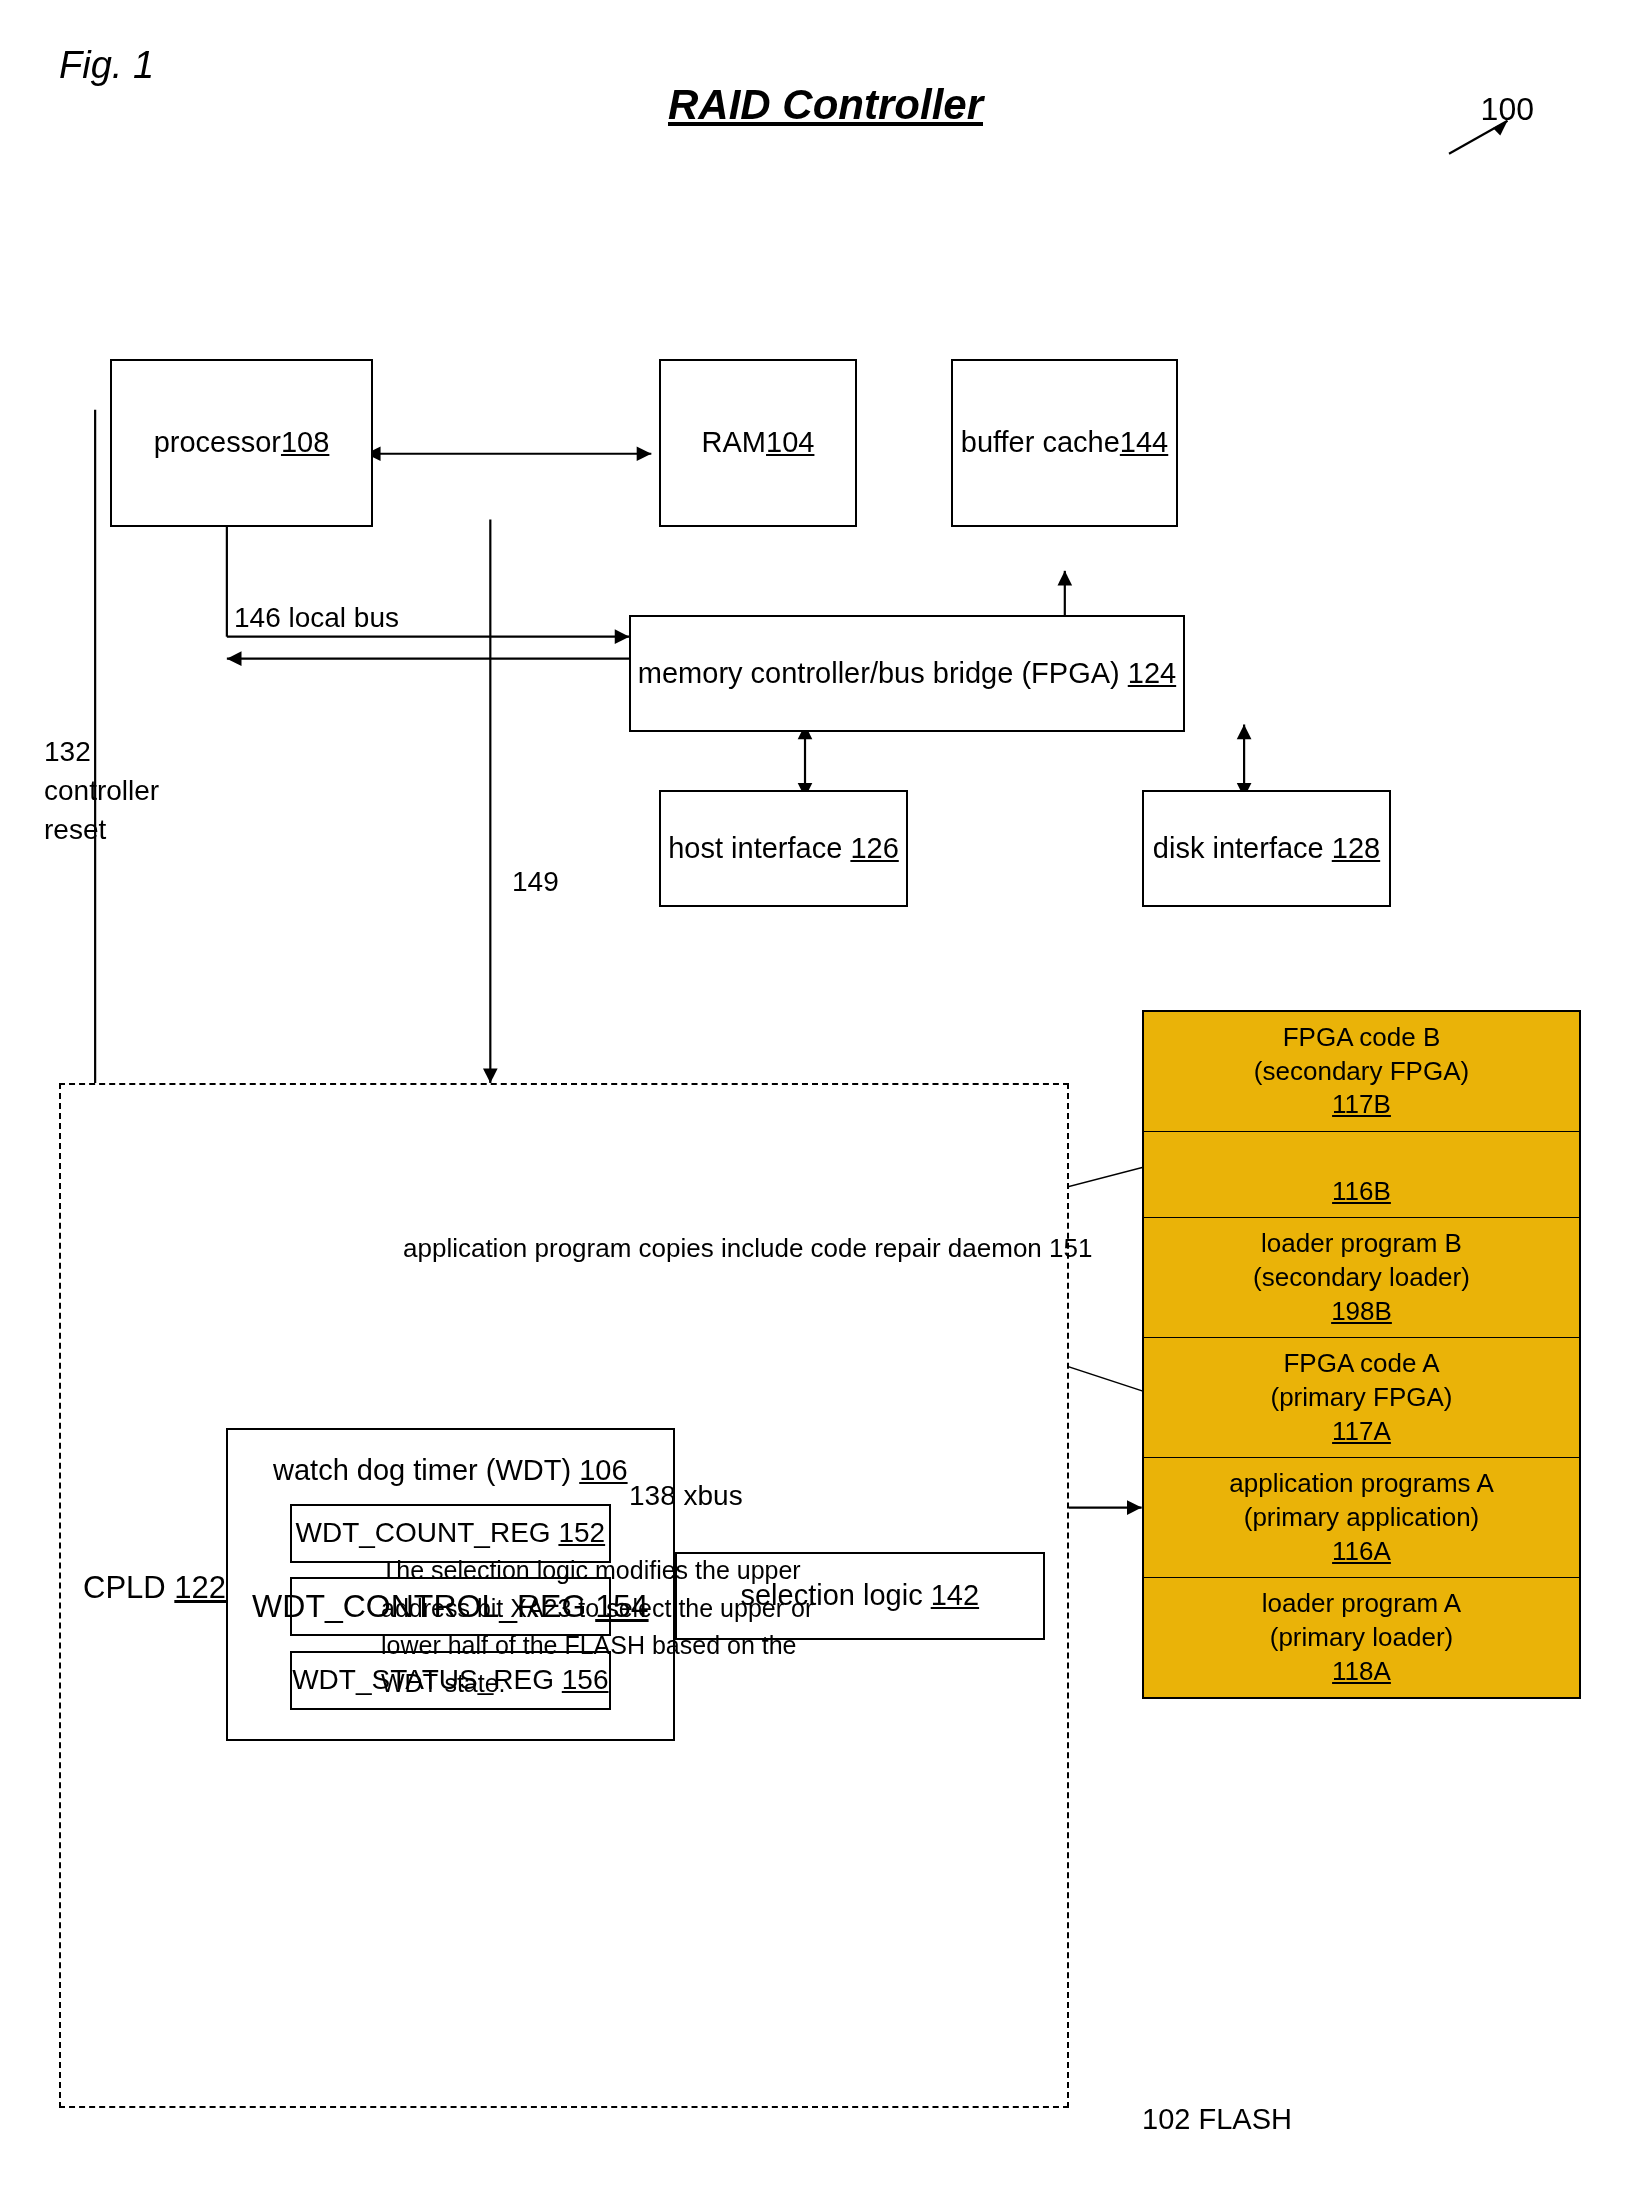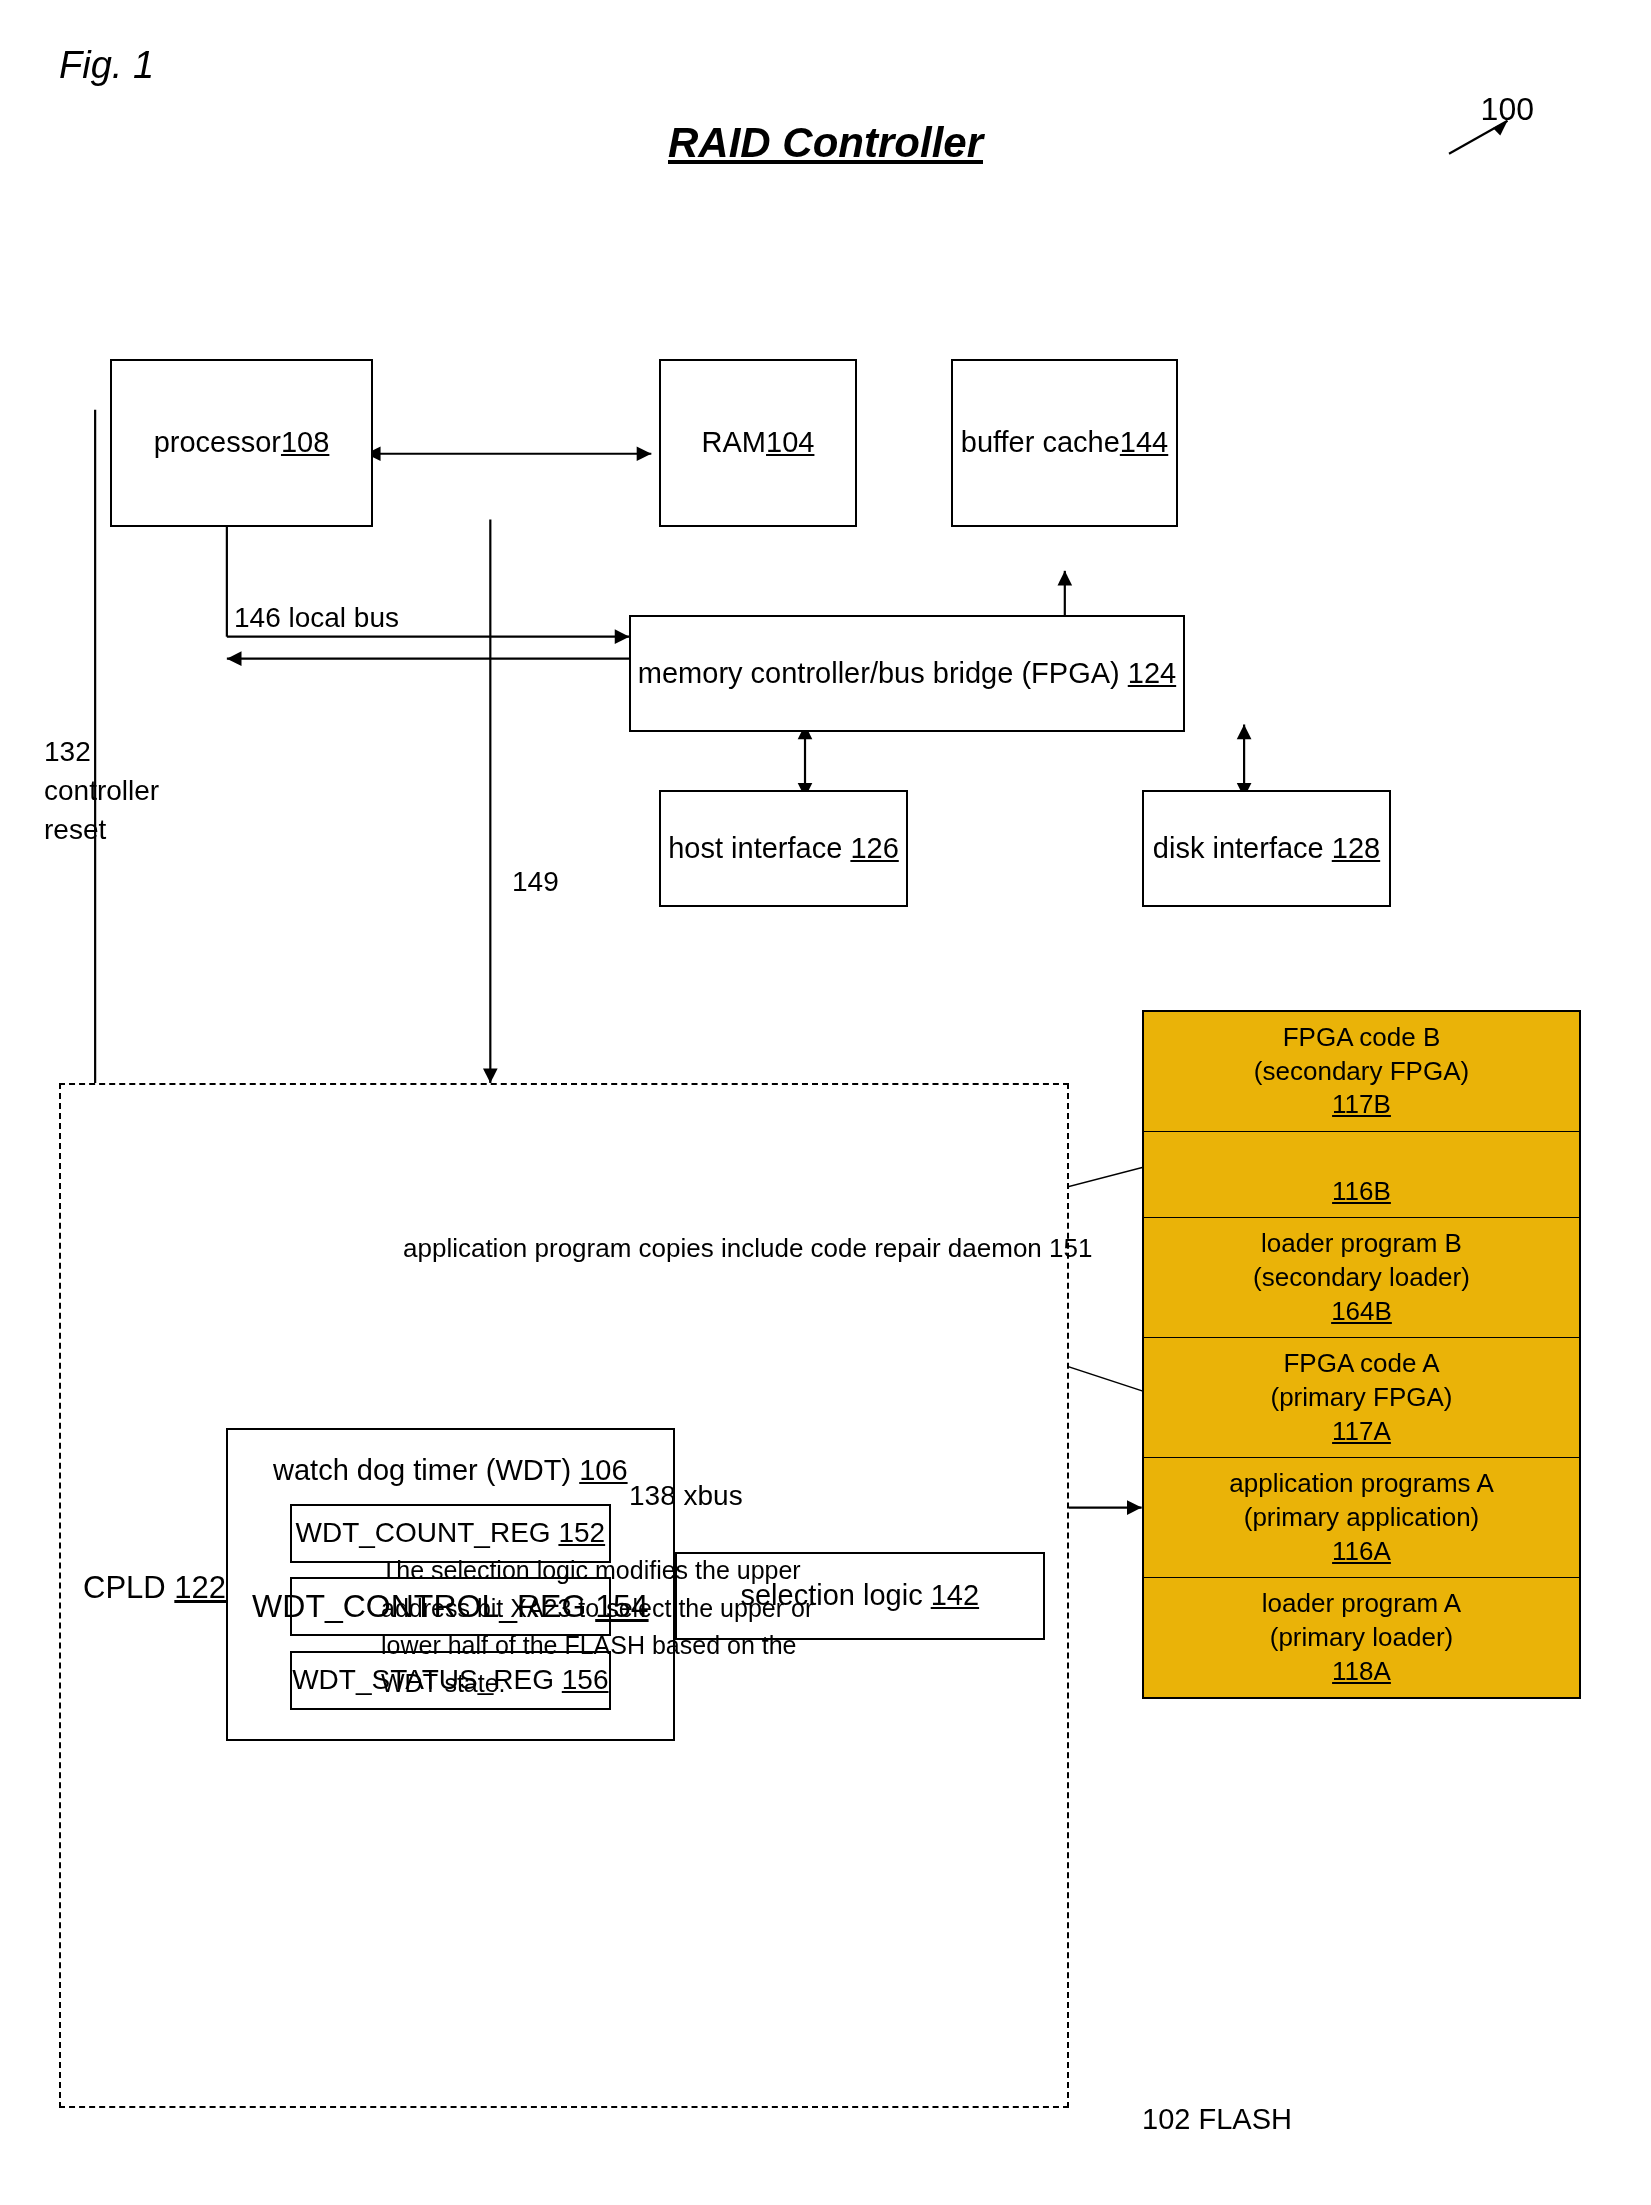--- a/index.html
+++ b/index.html
@@ -27,21 +27,20 @@
     .title {
       position: absolute;
       top: 81px;
       left: 50%;
       transform: translateX(-50%);
       font-size: 42px;
       font-style: italic;
       text-decoration: underline;
       font-weight: bold;
       text-align: center;
-      margin-top: 38px;
     }
     .ref-100 {
       position: absolute;
       top: 88px;
       right: 132px;
       font-size: 32px;
     }
     
     .box {
       position: absolute;
@@ -241,21 +240,21 @@
       <span class="underline">117B</span>
     </div>
 
     <div class="flash-row">
       <br>
       <span class="underline">116B</span>
     </div>
 
     <div class="flash-row">
       <span>loader program B<br>(secondary loader)</span><br>
-      <span class="underline">164B</span>
+      <span class="underline">198B</span>
     </div>
 
     <div class="flash-row">
       <span>FPGA code A<br>(primary FPGA)</span><br>
       <span class="underline">117A</span>
     </div>
 
     <div class="flash-row">
       <span>application programs A<br>(primary application)</span><br>
       <span class="underline">116A</span>

